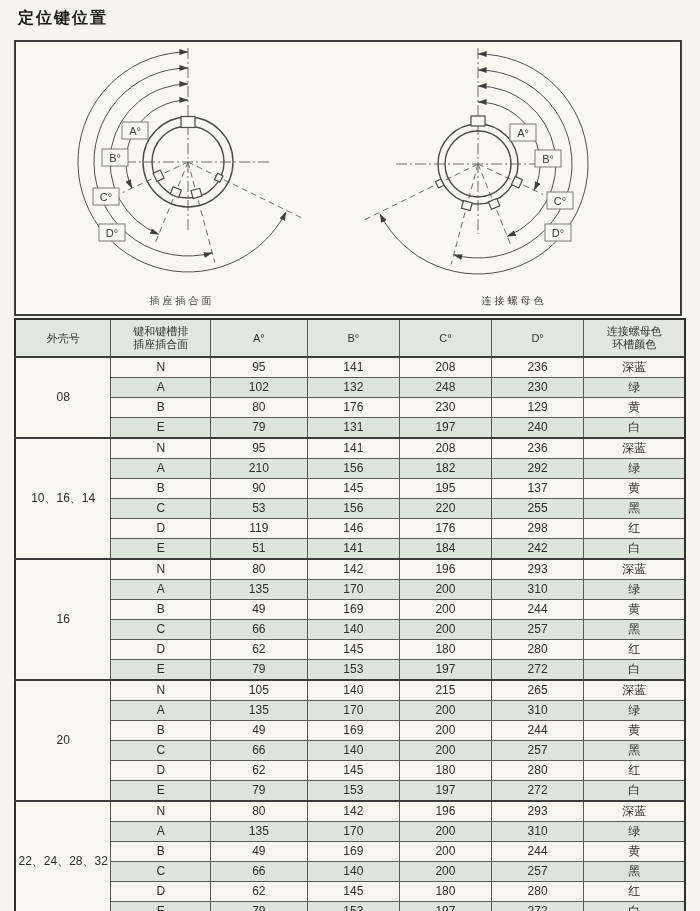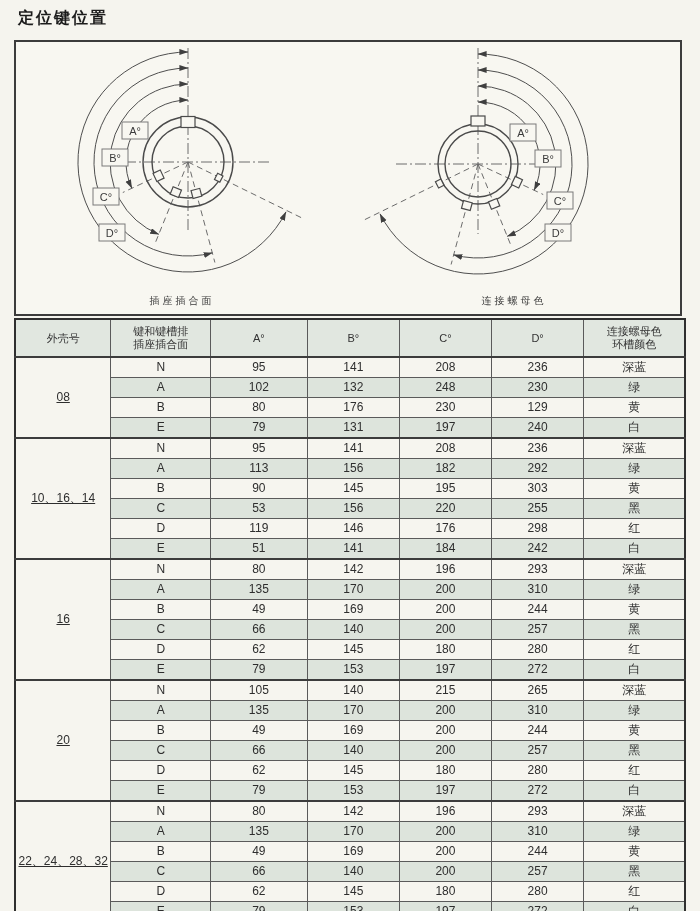--- a/index.html
+++ b/index.html
@@ -39,21 +39,21 @@
     font-weight:normal;
     background:#f6f5ef;
     overflow:hidden;white-space:pre-line;
   }
   .spec-table th{
     background:#e1e7e0;height:36px;font-size:11px;color:#333;
     border-bottom:2px solid #3c3c3c;
   }
   .spec-table{border:2px solid #2f2f2f;}
   .spec-table tr.shade td{background:#dde4dc;}
-  .spec-table td.shell{background:#f6f5ef;text-decoration:underline;}
+  .spec-table td.shell{background:#f6f5ef;}
   .spec-table tr.gstart td{border-top:2px solid #3c3c3c;}
 </style>
 </head>
 <body>
 
 <div class="page">
 
   <div class="page-title">定位键位置</div>
 
   <div class="diagram-box">
@@ -250,32 +250,32 @@
           <td rowspan="6" class="shell">10、16、14</td>
           <td>N</td>
           <td>95</td>
           <td>141</td>
           <td>208</td>
           <td>236</td>
           <td>深蓝</td>
         </tr>
         <tr class="shade">
           <td>A</td>
-          <td>113</td>
+          <td>210</td>
           <td>156</td>
           <td>182</td>
           <td>292</td>
           <td>绿</td>
         </tr>
         <tr>
           <td>B</td>
           <td>90</td>
           <td>145</td>
           <td>195</td>
-          <td>303</td>
+          <td>137</td>
           <td>黄</td>
         </tr>
         <tr class="shade">
           <td>C</td>
           <td>53</td>
           <td>156</td>
           <td>220</td>
           <td>255</td>
           <td>黑</td>
         </tr>

